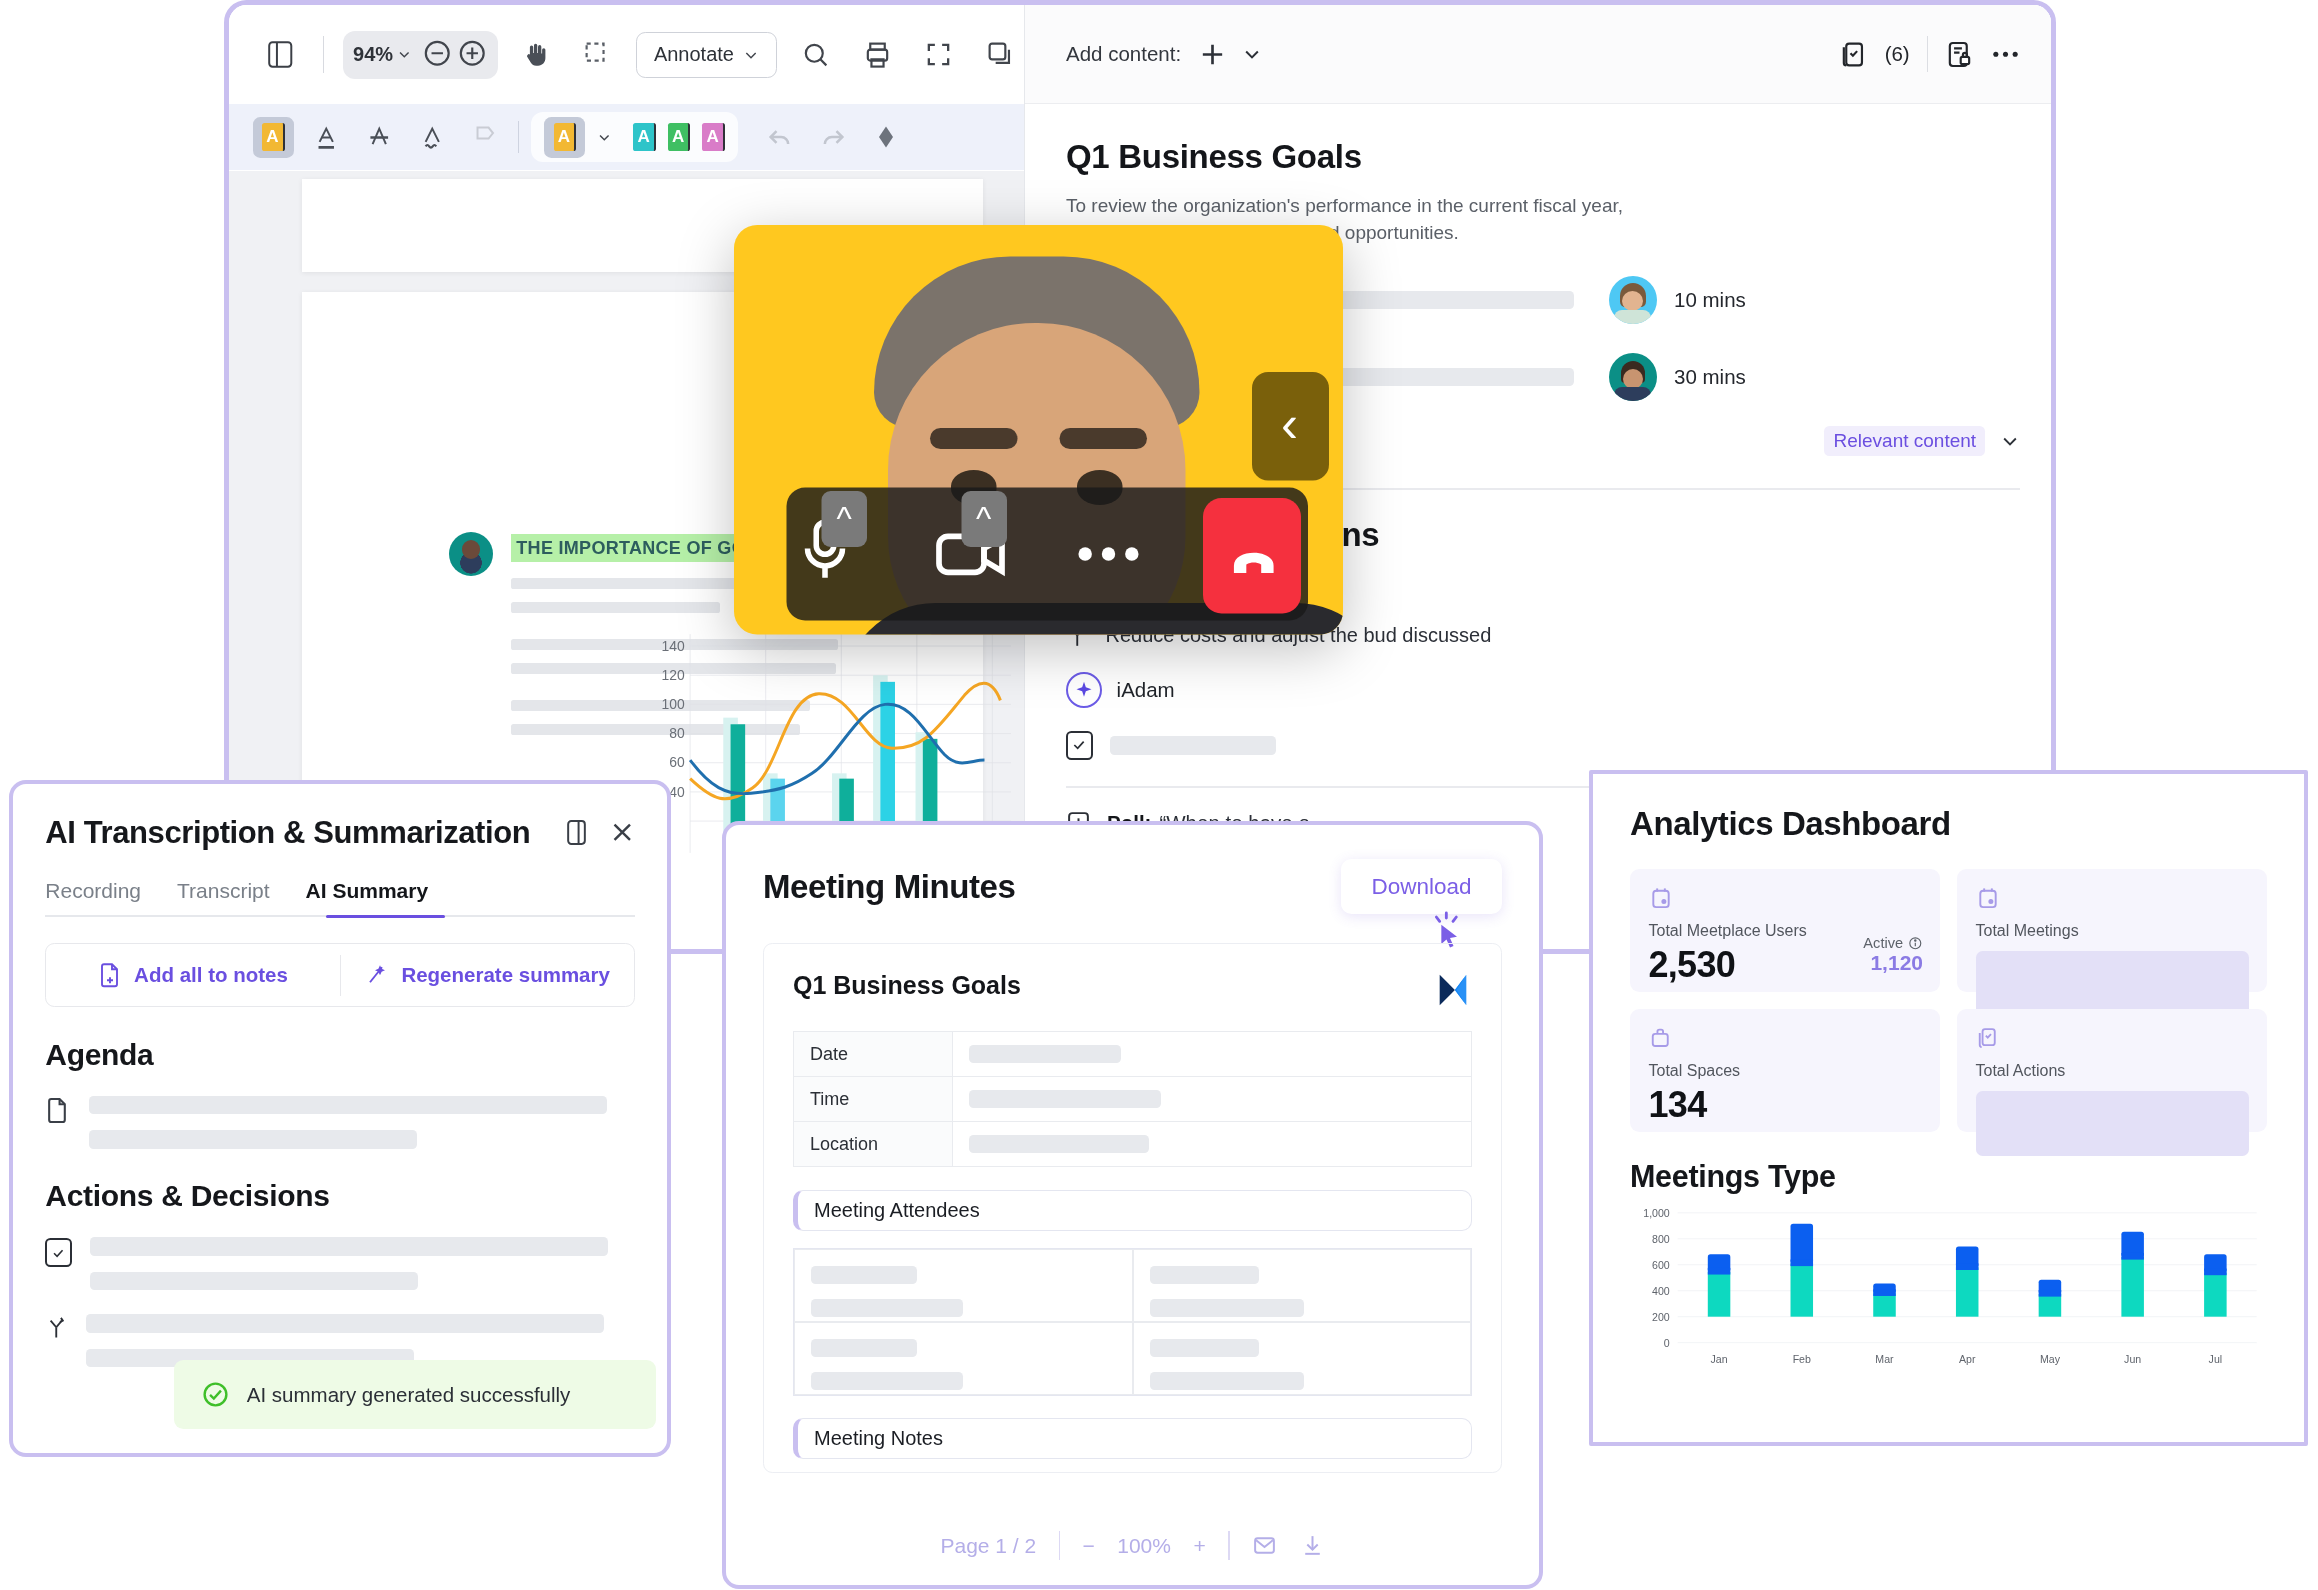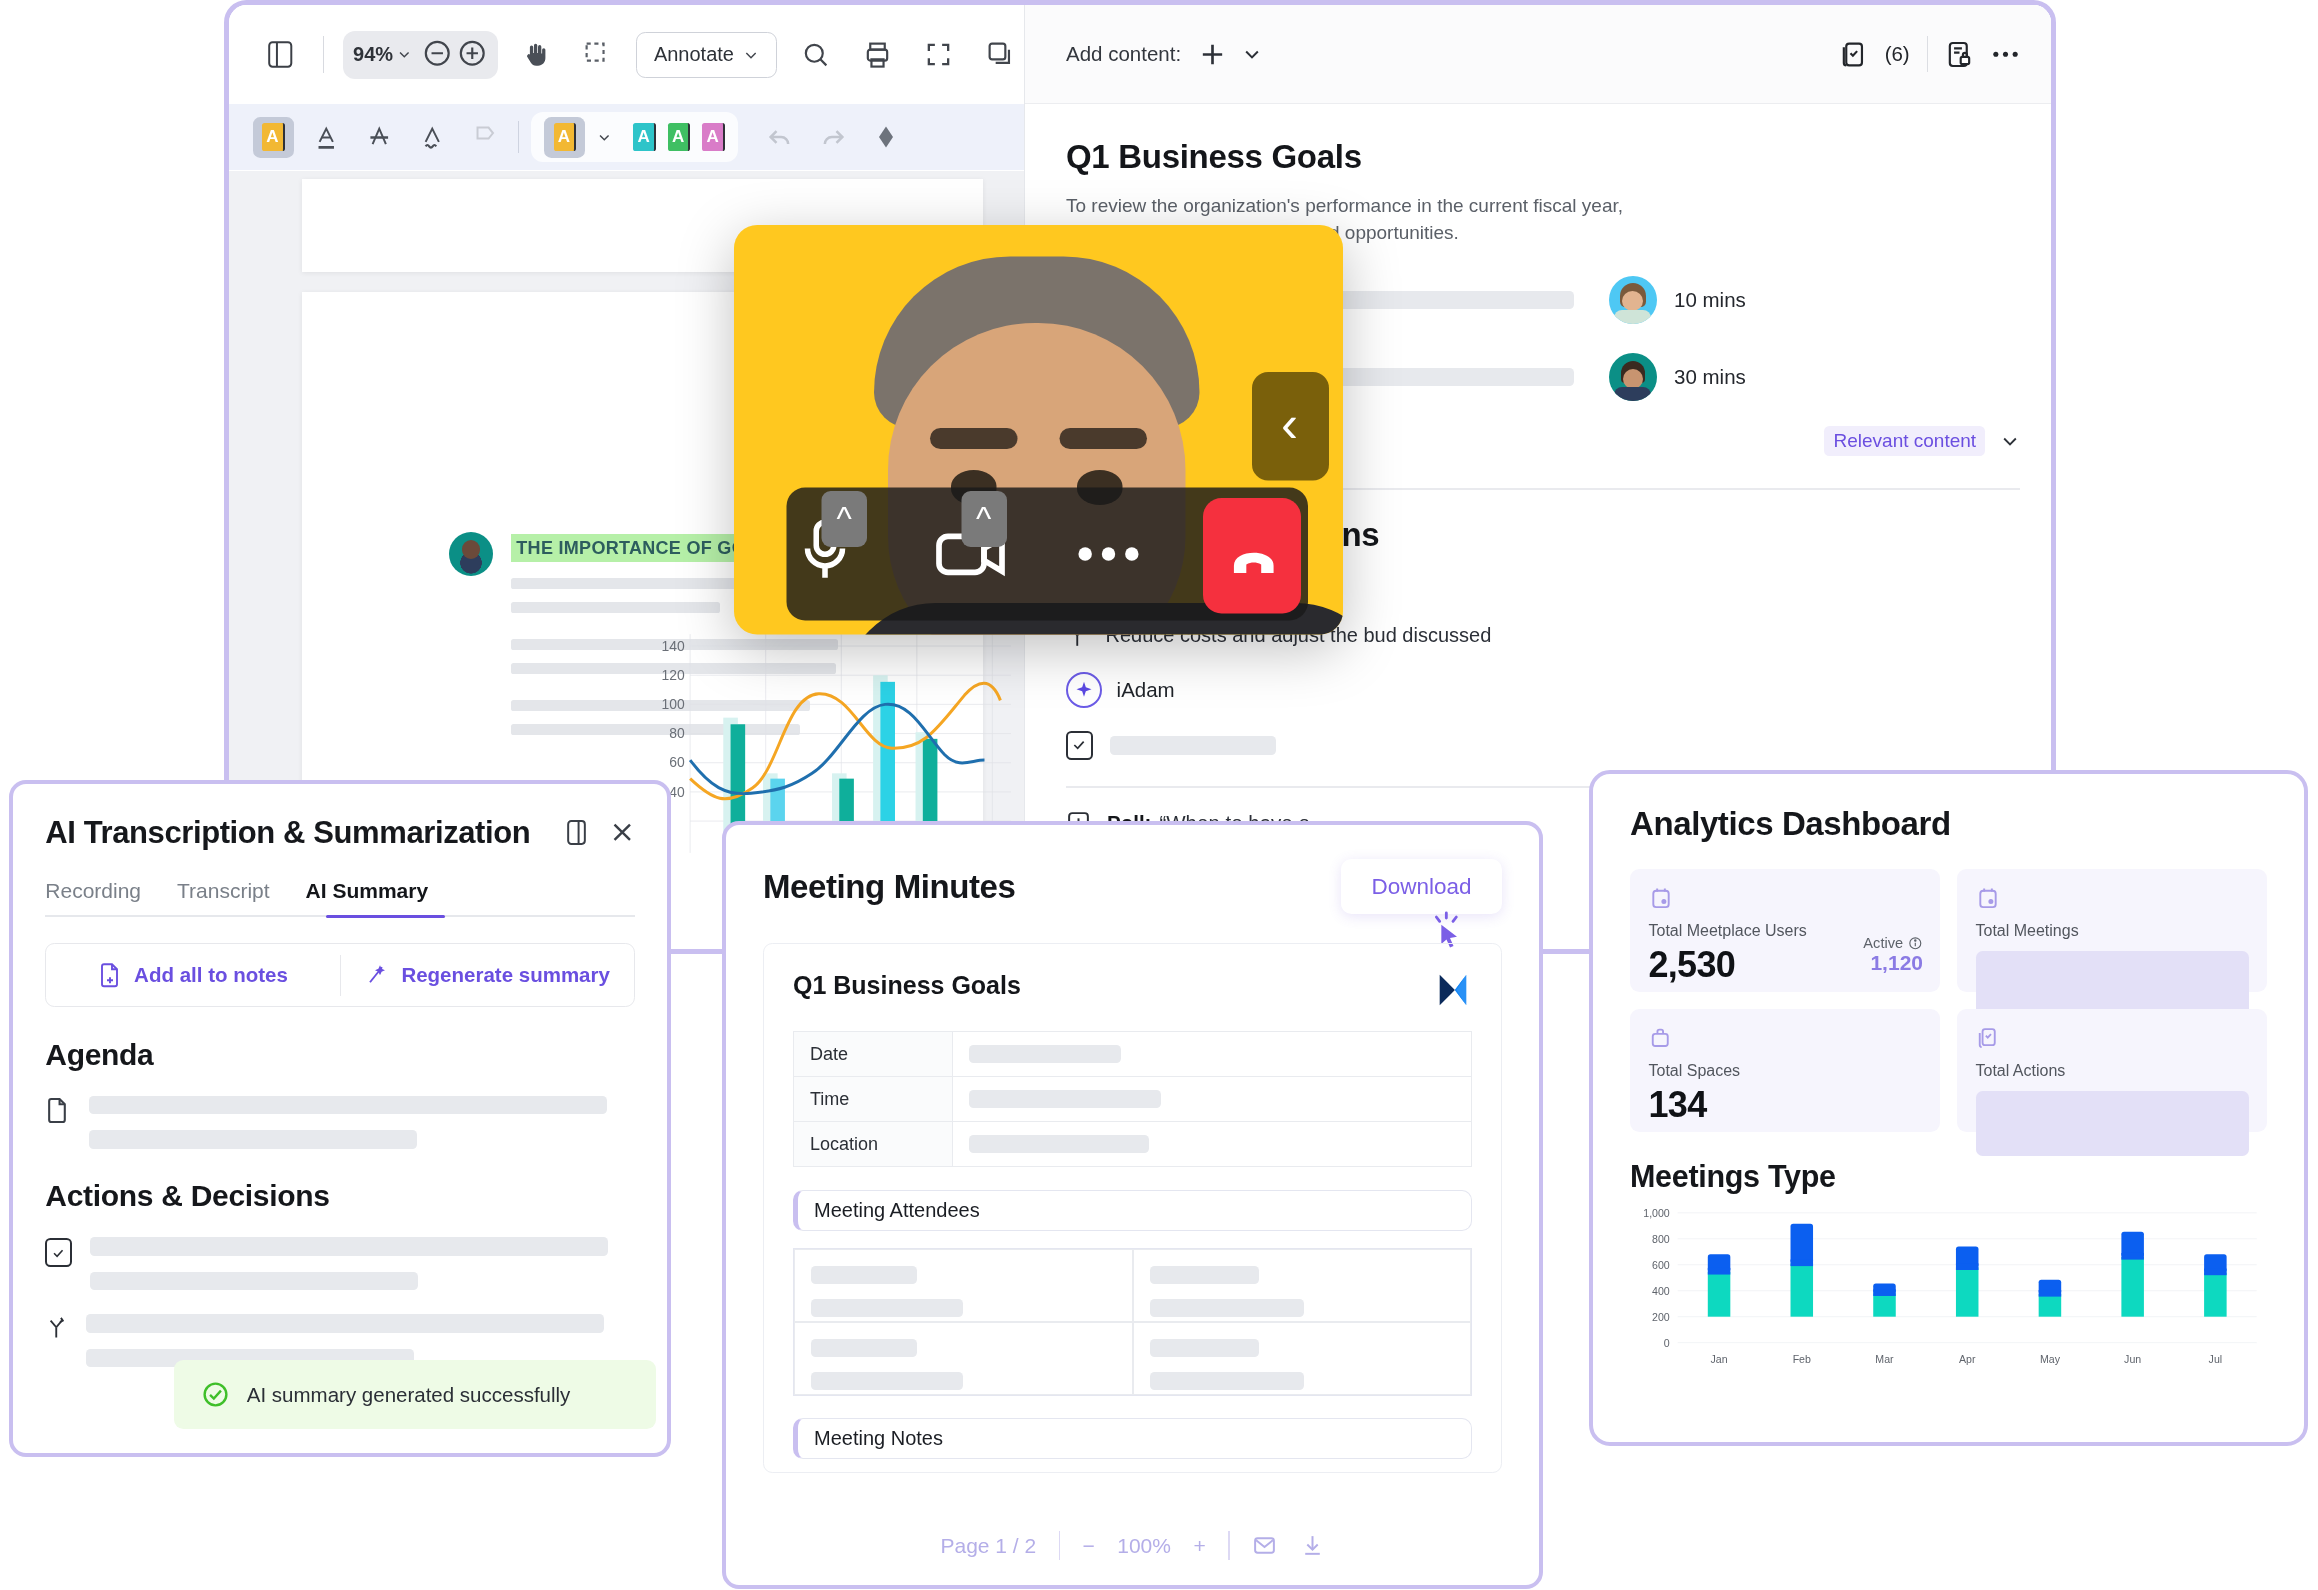--- a/index.html
+++ b/index.html
@@ -216,21 +216,21 @@
   .mm-cell { border: 0.7px solid #e9ebef; height: 73px; padding: 16px; }
   .mm-footer {
     position: absolute; left: 0; bottom: 0; width: 100%; height: 79px;
     display: flex; align-items: center; justify-content: center; gap: 22.5px; color: #b4aee8; font-size: 21px;
   }
   .mm-f-sep { width: 1.3px; height: 29px; background: #ddd9f4; }
 
   
   .an-panel {
     position: absolute; left: 1589px; top: 770px; width: 719px; height: 676px;
-    background: #fff; border: 4.6px solid #c9bff0; border-radius: 21px; overflow: hidden;
+    background: #fff; border: 4.6px solid #c9bff0; border-radius: 2px; overflow: hidden;
   }
   .an-title { font-size: 33px; font-weight: 700; color: #15171b; margin: 30.5px 0 0 37px; letter-spacing: -0.4px; }
   .an-cards { display: grid; grid-template-columns: 1fr 1fr; gap: 17px; margin: 26.5px 37px 0 37px; }
   .an-card { background: #f6f5fd; border-radius: 9.3px; padding: 17px 18.5px; height: 123px; position: relative; }
   .an-ic { color: #a79be8; }
   .an-lbl { font-size: 16px; color: #52565e; margin-top: 9.3px; }
   .an-val { font-size: 36px; font-weight: 700; color: #101216; margin-top: 4px; letter-spacing: -0.7px; }
   .an-active { position: absolute; right: 17px; bottom: 17px; text-align: right; }
   .an-active-lbl { font-size: 14.6px; color: #5d626a; display: flex; align-items: center; gap: 5.3px; justify-content: flex-end; }
   .an-active-val { font-size: 21px; color: #8b7be4; font-weight: 700; }

